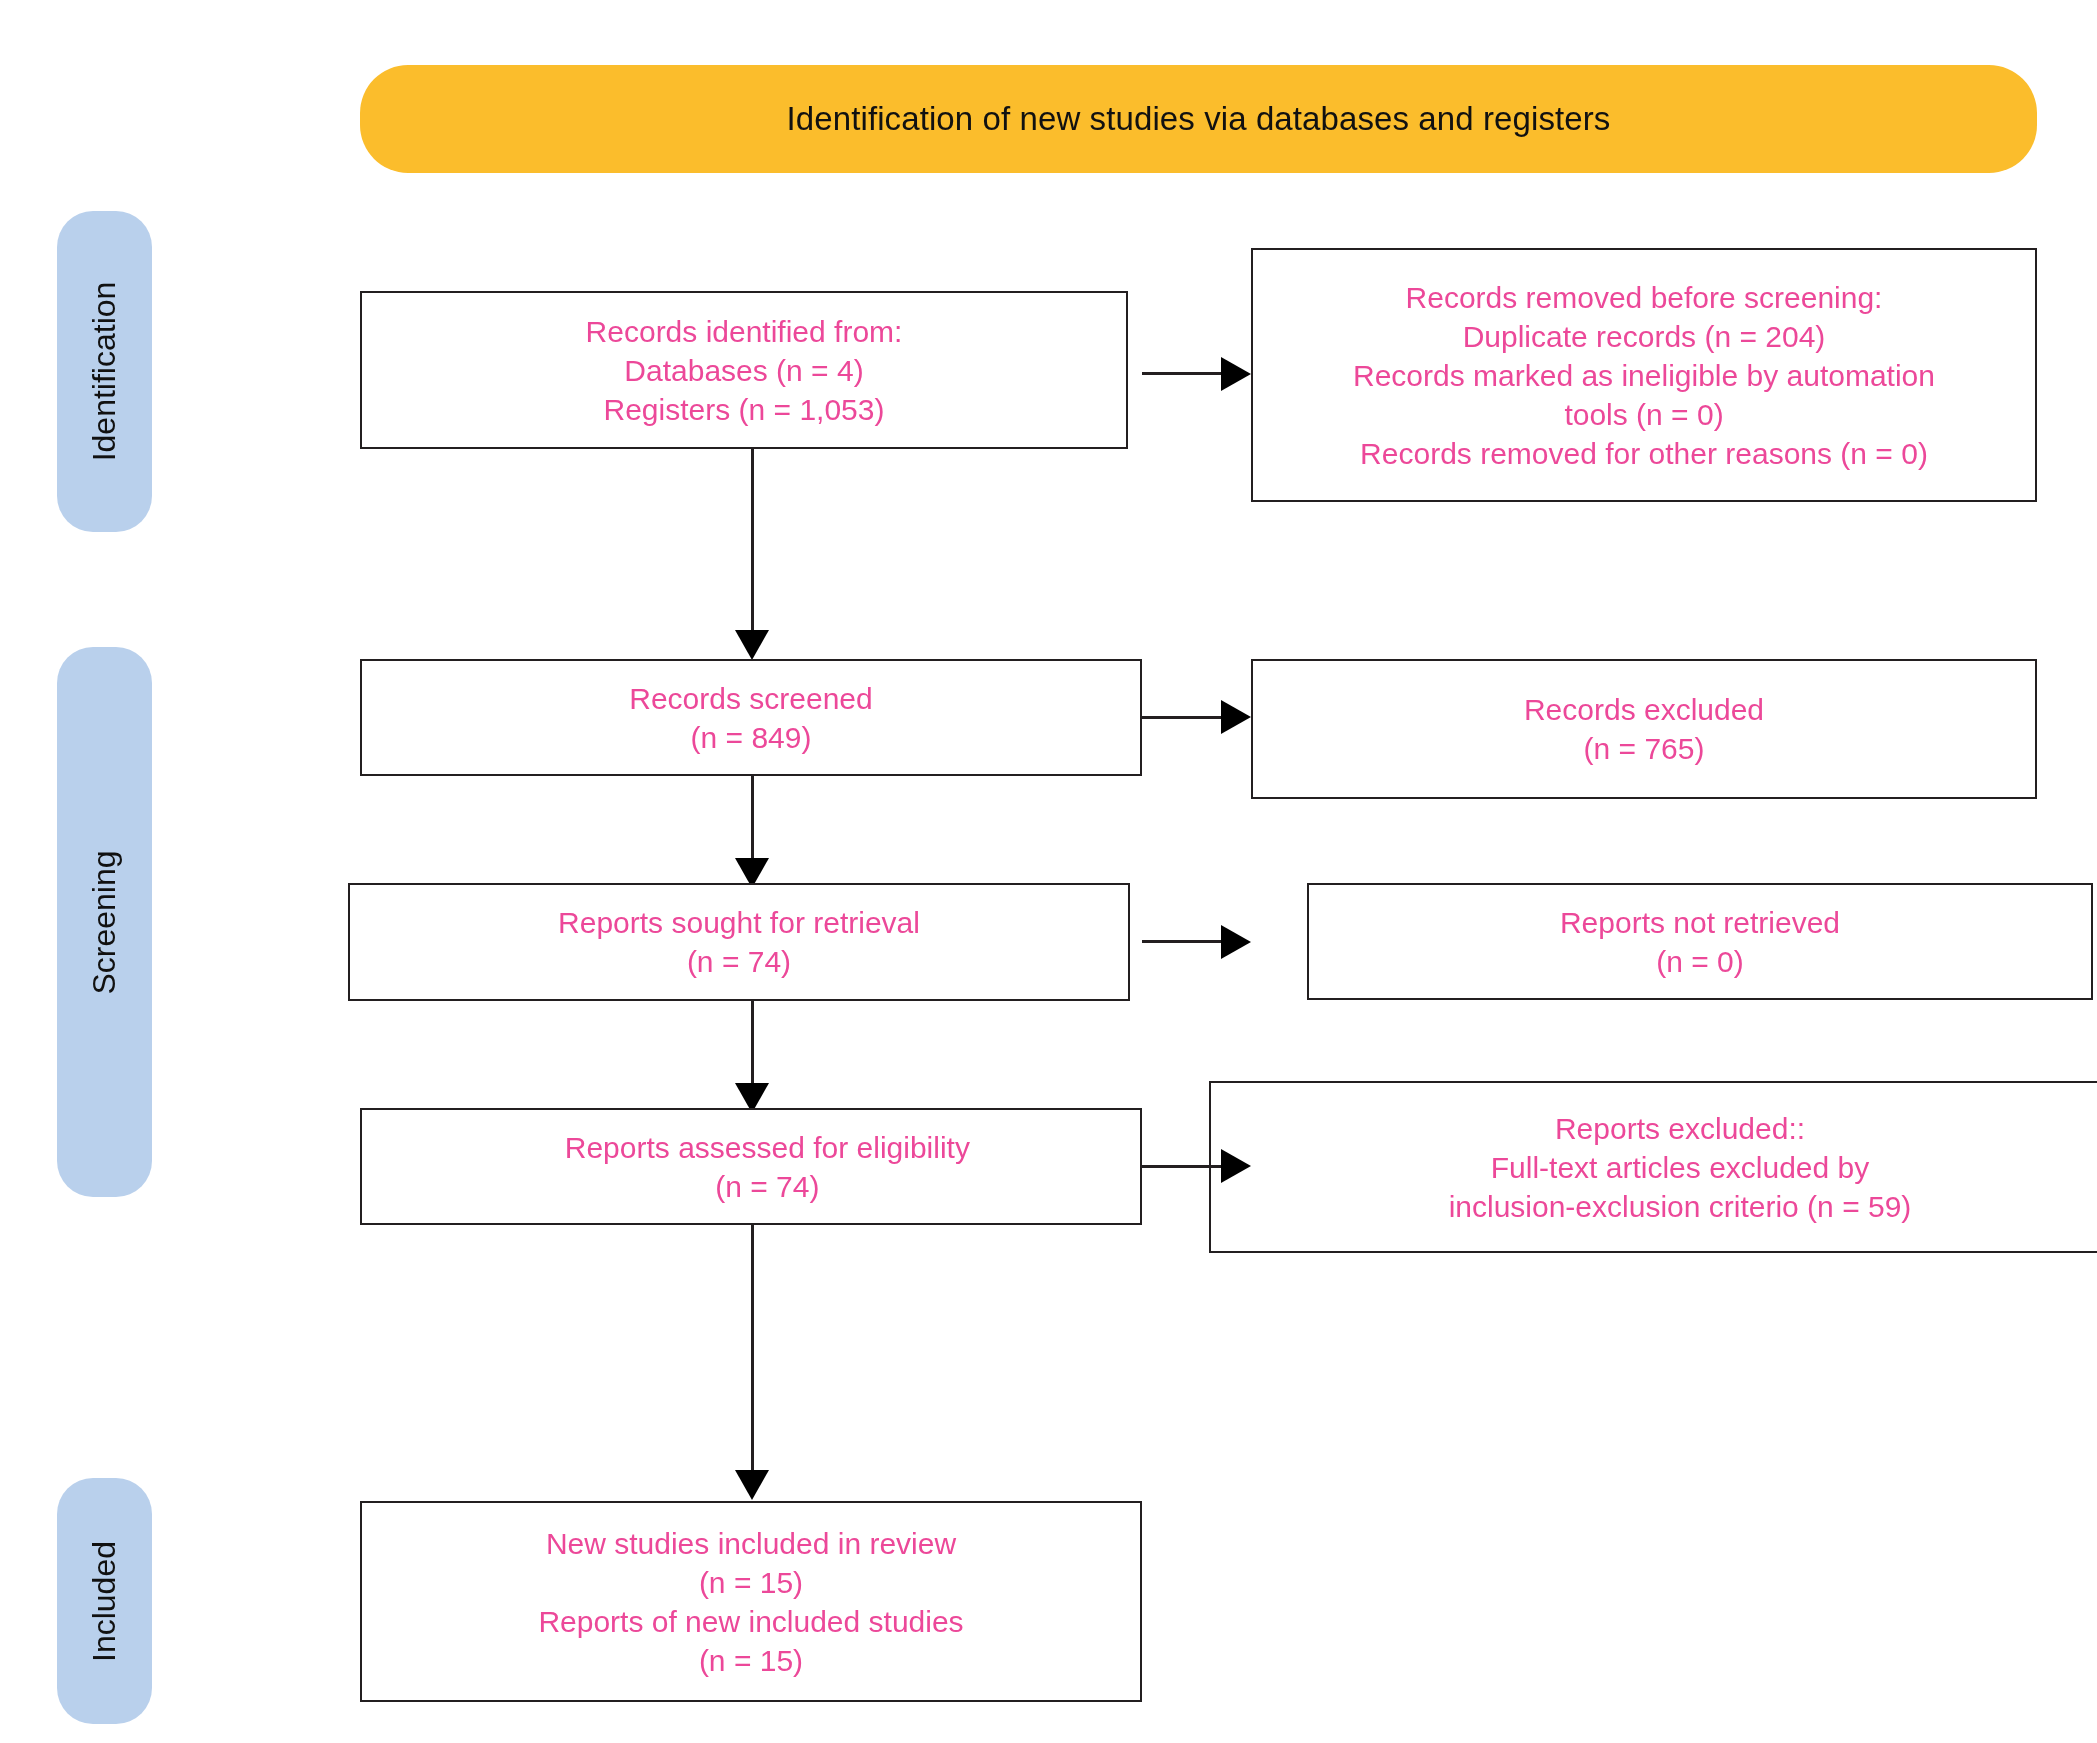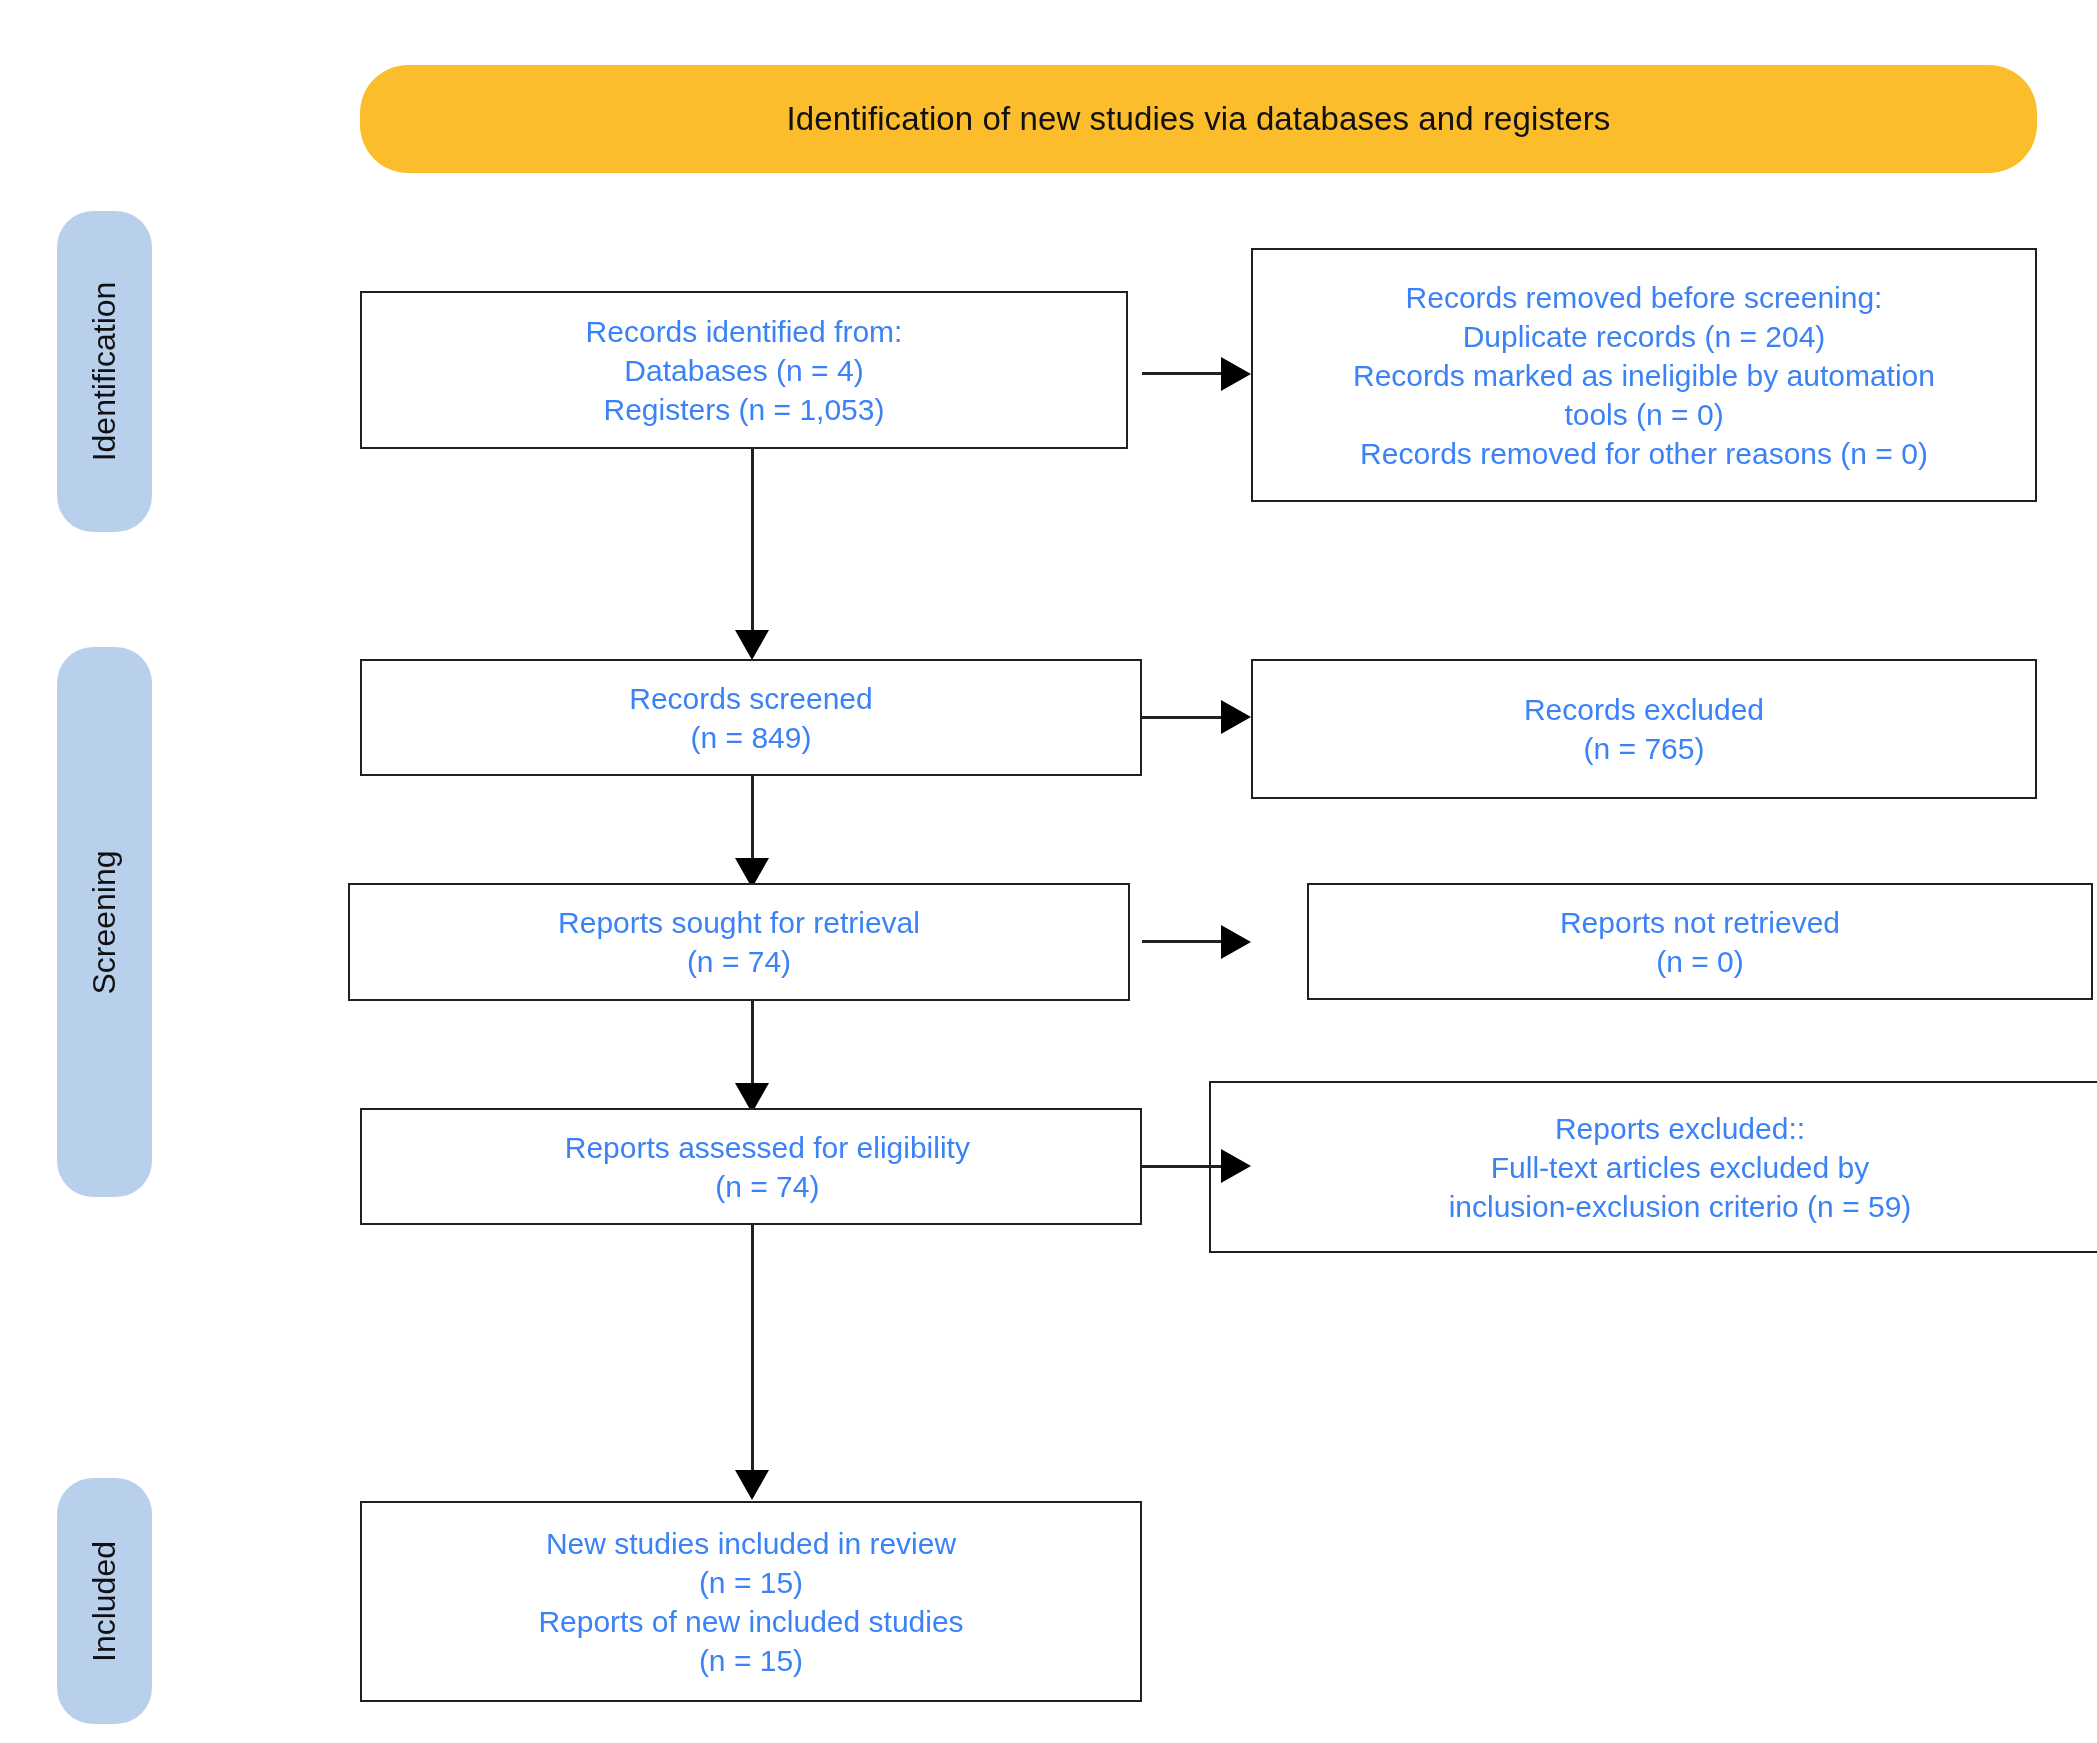--- a/index.html
+++ b/index.html
@@ -66,21 +66,21 @@
     display: flex;
     flex-direction: column;
     align-items: center;
     justify-content: center;
     padding: 4.6px 10.3px;
   }
   .flow-line {
     font-size: 30px;
     line-height: 1.30;
     text-align: center;
-    color: #3b82f6;
+    color: #ec4899;
     white-space: nowrap;
   }
 
   
   .vline {
     position: absolute;
     width: 3.4px;
     background: #231f20;
   }
   .hline {

